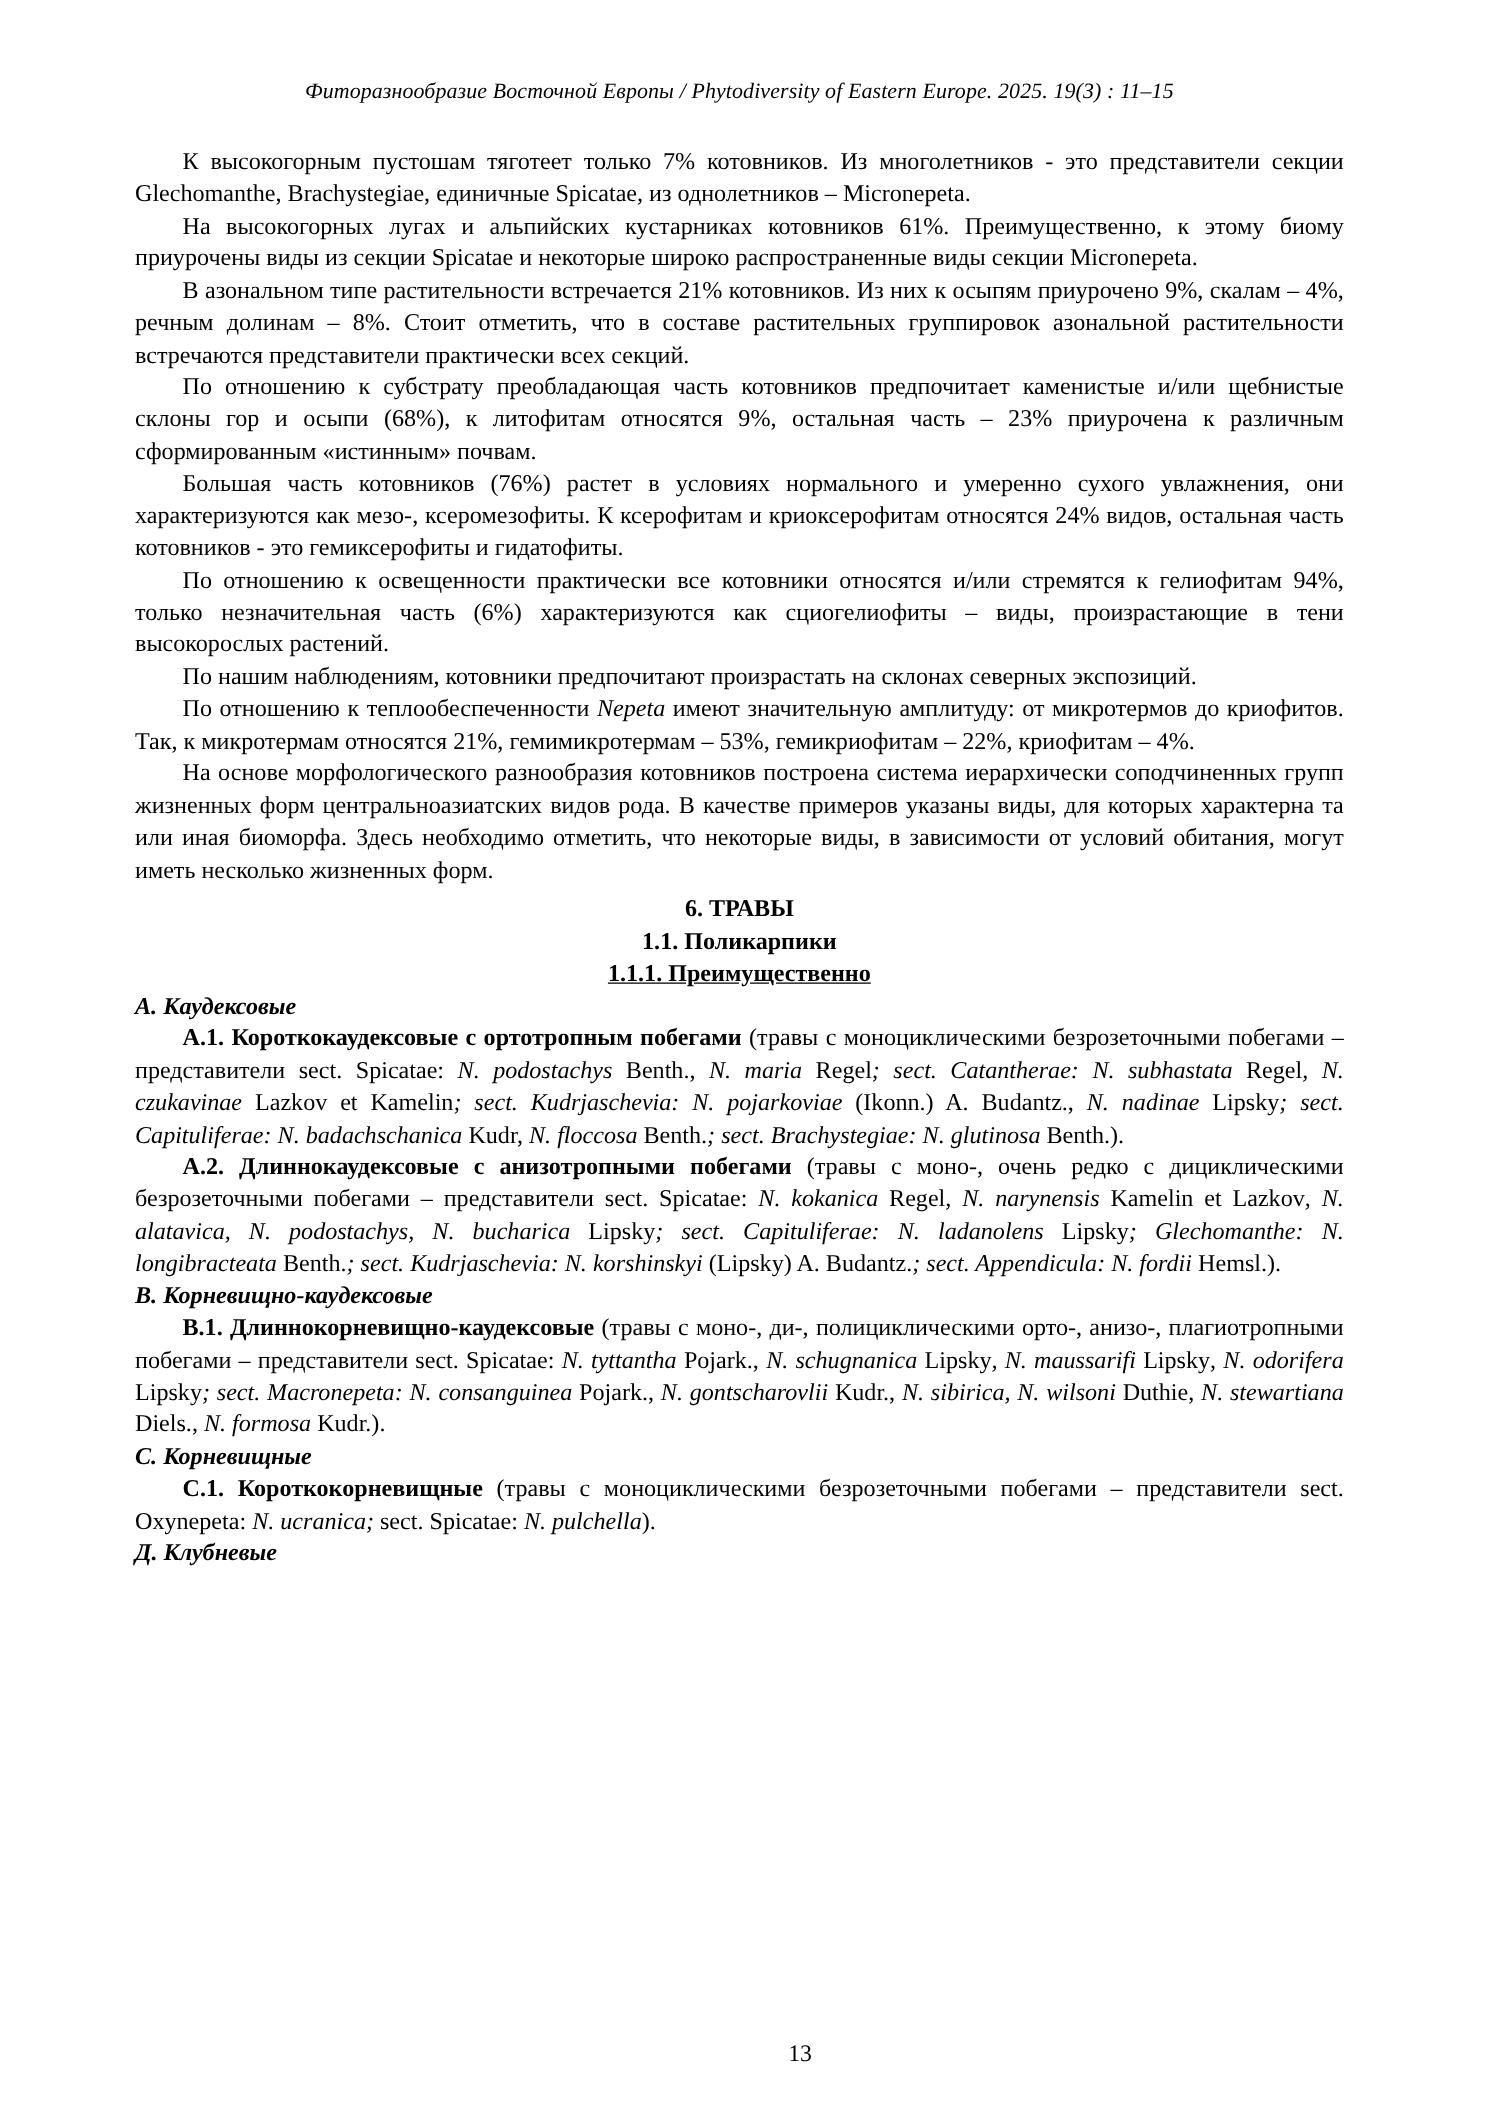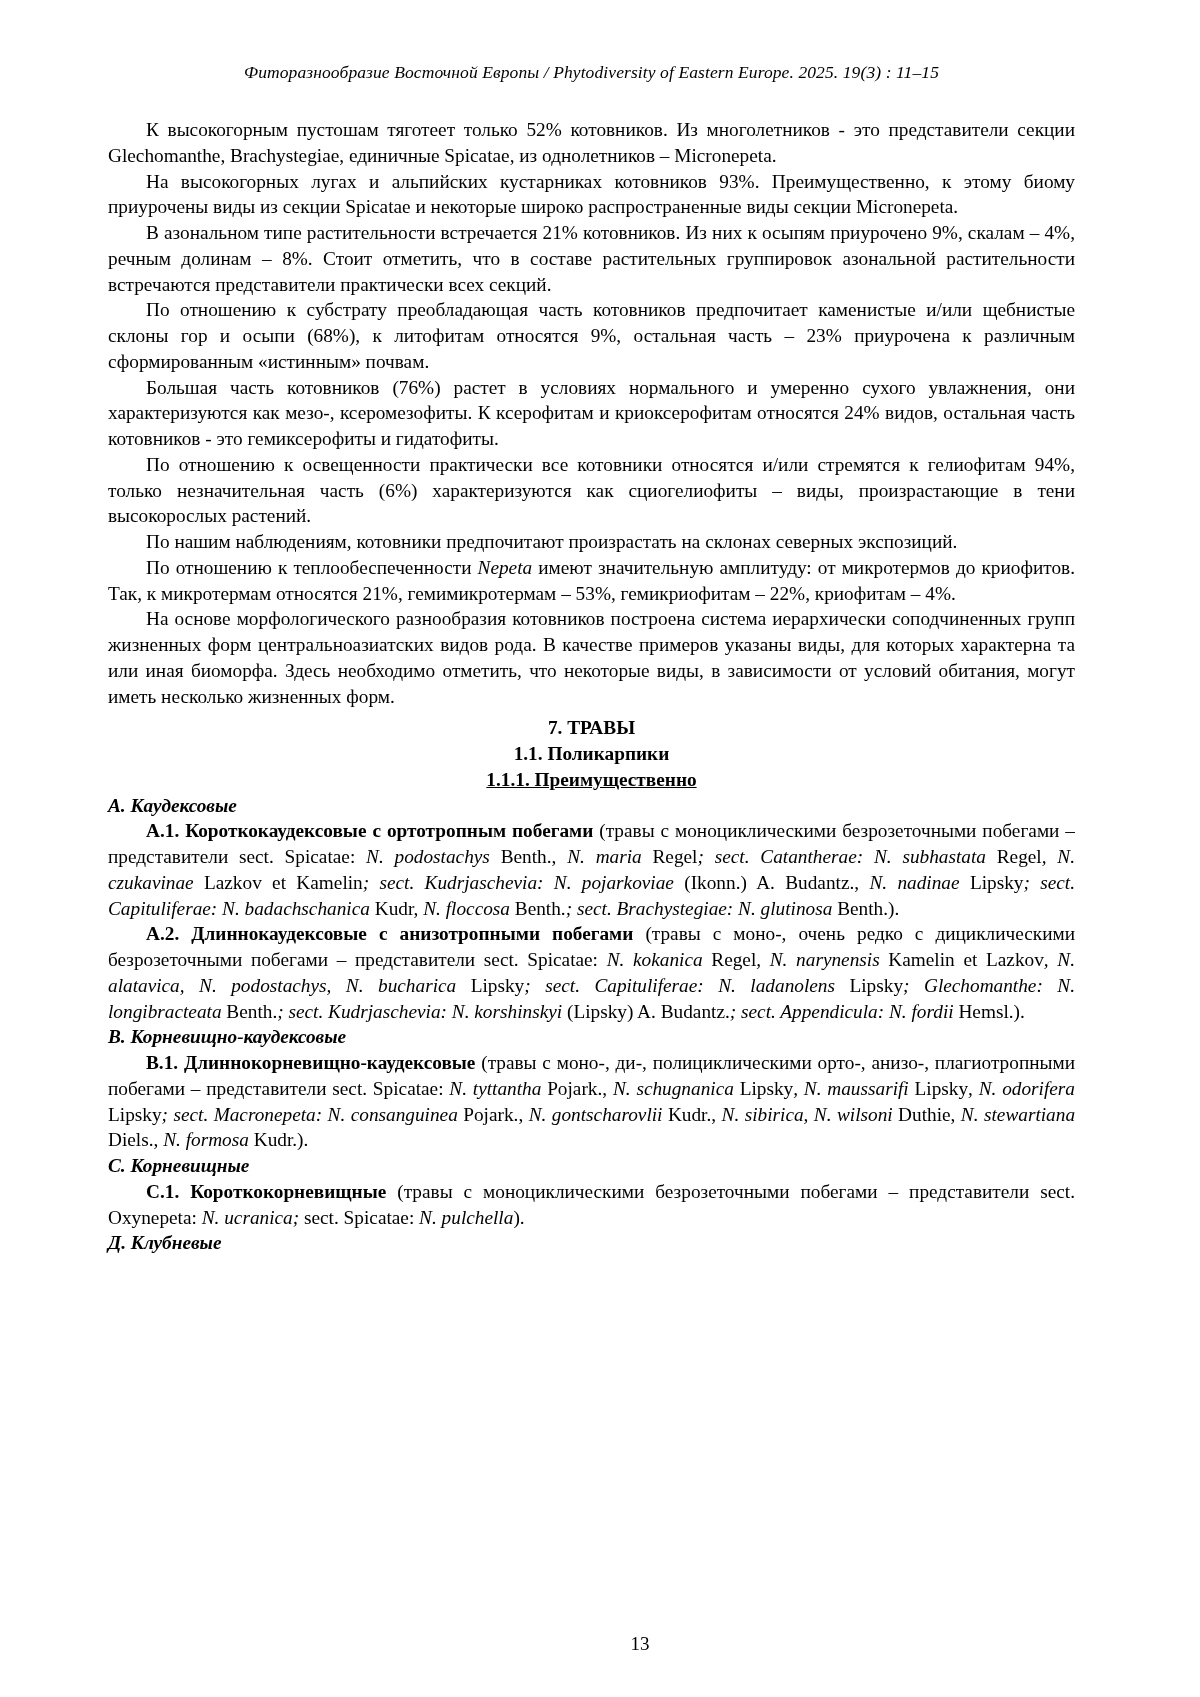--- a/index.html
+++ b/index.html
@@ -68,35 +68,35 @@
   }
   .spacer-sm { height: 6px; }
 </style>
 </head>
 <body>
 
 <div class="page">
 
   <div class="running-head">Фиторазнообразие Восточной Европы / Phytodiversity of Eastern Europe. 2025. 19(3) : 11–15</div>
 
-  <p class="body">К высокогорным пустошам тяготеет только 52% котовников. Из многолетников - это представители секции Glechomanthe, Brachystegiae, единичные Spicatae, из однолетников – Micronepeta.</p>
-  <p class="body">На высокогорных лугах и альпийских кустарниках котовников 93%. Преимущественно, к этому биому приурочены виды из секции Spicatae и некоторые широко распространенные виды секции Micronepeta.</p>
+  <p class="body">К высокогорным пустошам тяготеет только 7% котовников. Из многолетников - это представители секции Glechomanthe, Brachystegiae, единичные Spicatae, из однолетников – Micronepeta.</p>
+  <p class="body">На высокогорных лугах и альпийских кустарниках котовников 61%. Преимущественно, к этому биому приурочены виды из секции Spicatae и некоторые широко распространенные виды секции Micronepeta.</p>
   <p class="body">В азональном типе растительности встречается 21% котовников. Из них к осыпям приурочено 9%, скалам – 4%, речным долинам – 8%. Стоит отметить, что в составе растительных группировок азональной растительности встречаются представители практически всех секций.</p>
   <p class="body">По отношению к субстрату преобладающая часть котовников предпочитает каменистые и/или щебнистые склоны гор и осыпи (68%), к литофитам относятся 9%, остальная часть – 23% приурочена к различным сформированным «истинным» почвам.</p>
   <p class="body">Большая часть котовников (76%) растет в условиях нормального и умеренно сухого увлажнения, они характеризуются как мезо-, ксеромезофиты. К ксерофитам и криоксерофитам относятся 24% видов, остальная часть котовников - это гемиксерофиты и гидатофиты.</p>
   <p class="body">По отношению к освещенности практически все котовники относятся и/или стремятся к гелиофитам 94%, только незначительная часть (6%) характеризуются как сциогелиофиты – виды, произрастающие в тени высокорослых растений.</p>
   <p class="body">По нашим наблюдениям, котовники предпочитают произрастать на склонах северных экспозиций.</p>
 
   <p class="body"><span>По отношению к теплообеспеченности </span><span class="i">Nepeta</span><span> имеют значительную амплитуду: от микротермов до криофитов. Так, к микротермам относятся 21%, гемимикротермам – 53%, гемикриофитам – 22%, криофитам – 4%.</span></p>
 
   <p class="body">На основе морфологического разнообразия котовников построена система иерархически соподчиненных групп жизненных форм центральноазиатских видов рода. В качестве примеров указаны виды, для которых характерна та или иная биоморфа. Здесь необходимо отметить, что некоторые виды, в зависимости от условий обитания, могут иметь несколько жизненных форм.</p>
 
   <div class="spacer-sm"></div>
 
-  <div class="sec-head">7. ТРАВЫ</div>
+  <div class="sec-head">6. ТРАВЫ</div>
   <div class="sec-head">1.1. Поликарпики</div>
   <div class="sec-head underline">1.1.1. Преимущественно</div>
   <div class="center bi">А. Каудексовые</div>
 
   <p class="body"><span class="b">А.1. Короткокаудексовые с ортотропным побегами</span><span> (травы с моноциклическими безрозеточными побегами – представители sect. Spicatae: </span><span class="i">N. podostachys</span><span> Benth., </span><span class="i">N. maria</span><span> Regel</span><span class="i">; sect. Catantherae: </span><span class="i">N. subhastata</span><span> Regel</span><span class="i">, </span><span class="i">N. czukavinae</span><span> Lazkov et Kamelin</span><span class="i">; sect. Kudrjaschevia: </span><span class="i">N. pojarkoviae</span><span> (Ikonn.) A. Budantz., </span><span class="i">N. nadinae</span><span> Lipsky</span><span class="i">; sect. Capituliferae: </span><span class="i">N. badachschanica</span><span> Kudr, </span><span class="i">N. floccosa</span><span> Benth.</span><span class="i">; sect. Brachystegiae: </span><span class="i">N. glutinosa</span><span> Benth.).</span></p>
 
   <p class="body"><span class="b">А.2. Длиннокаудексовые с анизотропными побегами</span><span> (травы с моно-, очень редко с дициклическими безрозеточными побегами – представители sect. Spicatae: </span><span class="i">N. kokanica</span><span> Regel</span><span class="i">, </span><span class="i">N. narynensis</span><span> Kamelin et Lazkov</span><span class="i">, </span><span class="i">N. alatavica, N. podostachys, N. bucharica</span><span> Lipsky</span><span class="i">; sect. Capituliferae: </span><span class="i">N. ladanolens</span><span> Lipsky</span><span class="i">; Glechomanthe: </span><span class="i">N. longibracteata</span><span> Benth.</span><span class="i">; sect. Kudrjaschevia: </span><span class="i">N. korshinskyi</span><span> (Lipsky) A. Budantz.</span><span class="i">; sect. Appendicula: </span><span class="i">N. fordii</span><span> Hemsl.).</span></p>
 
   <div class="center bi">В. Корневищно-каудексовые</div>
 

